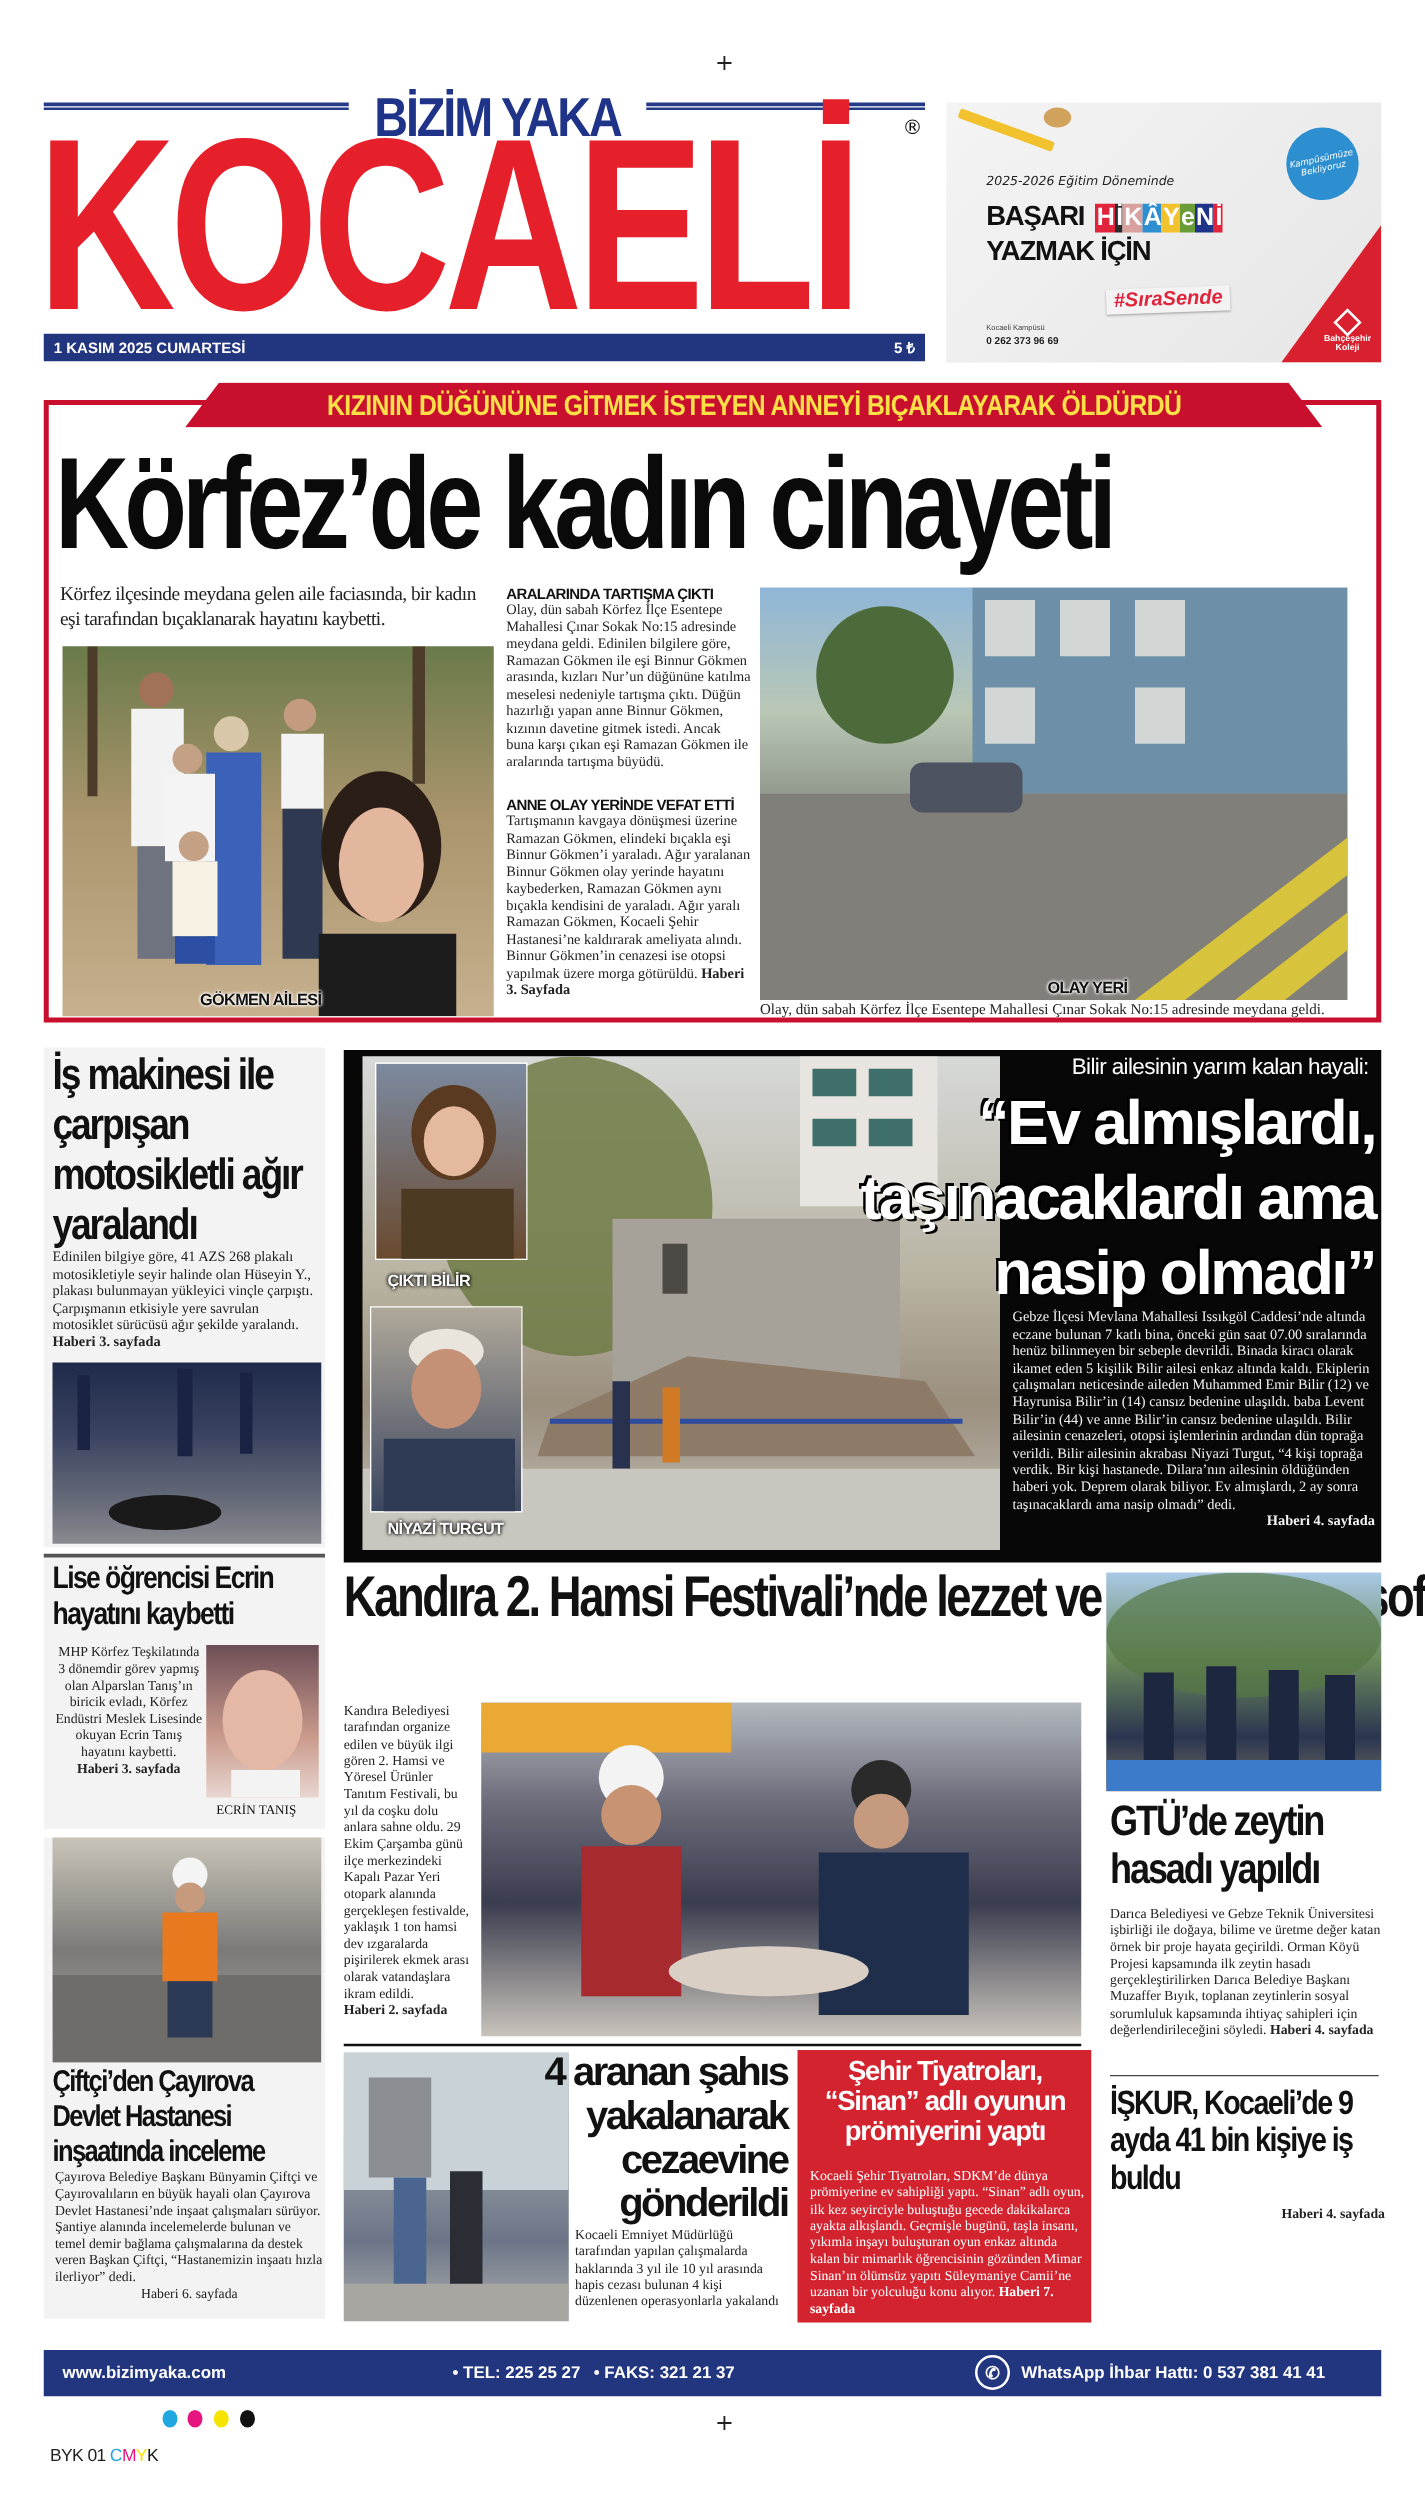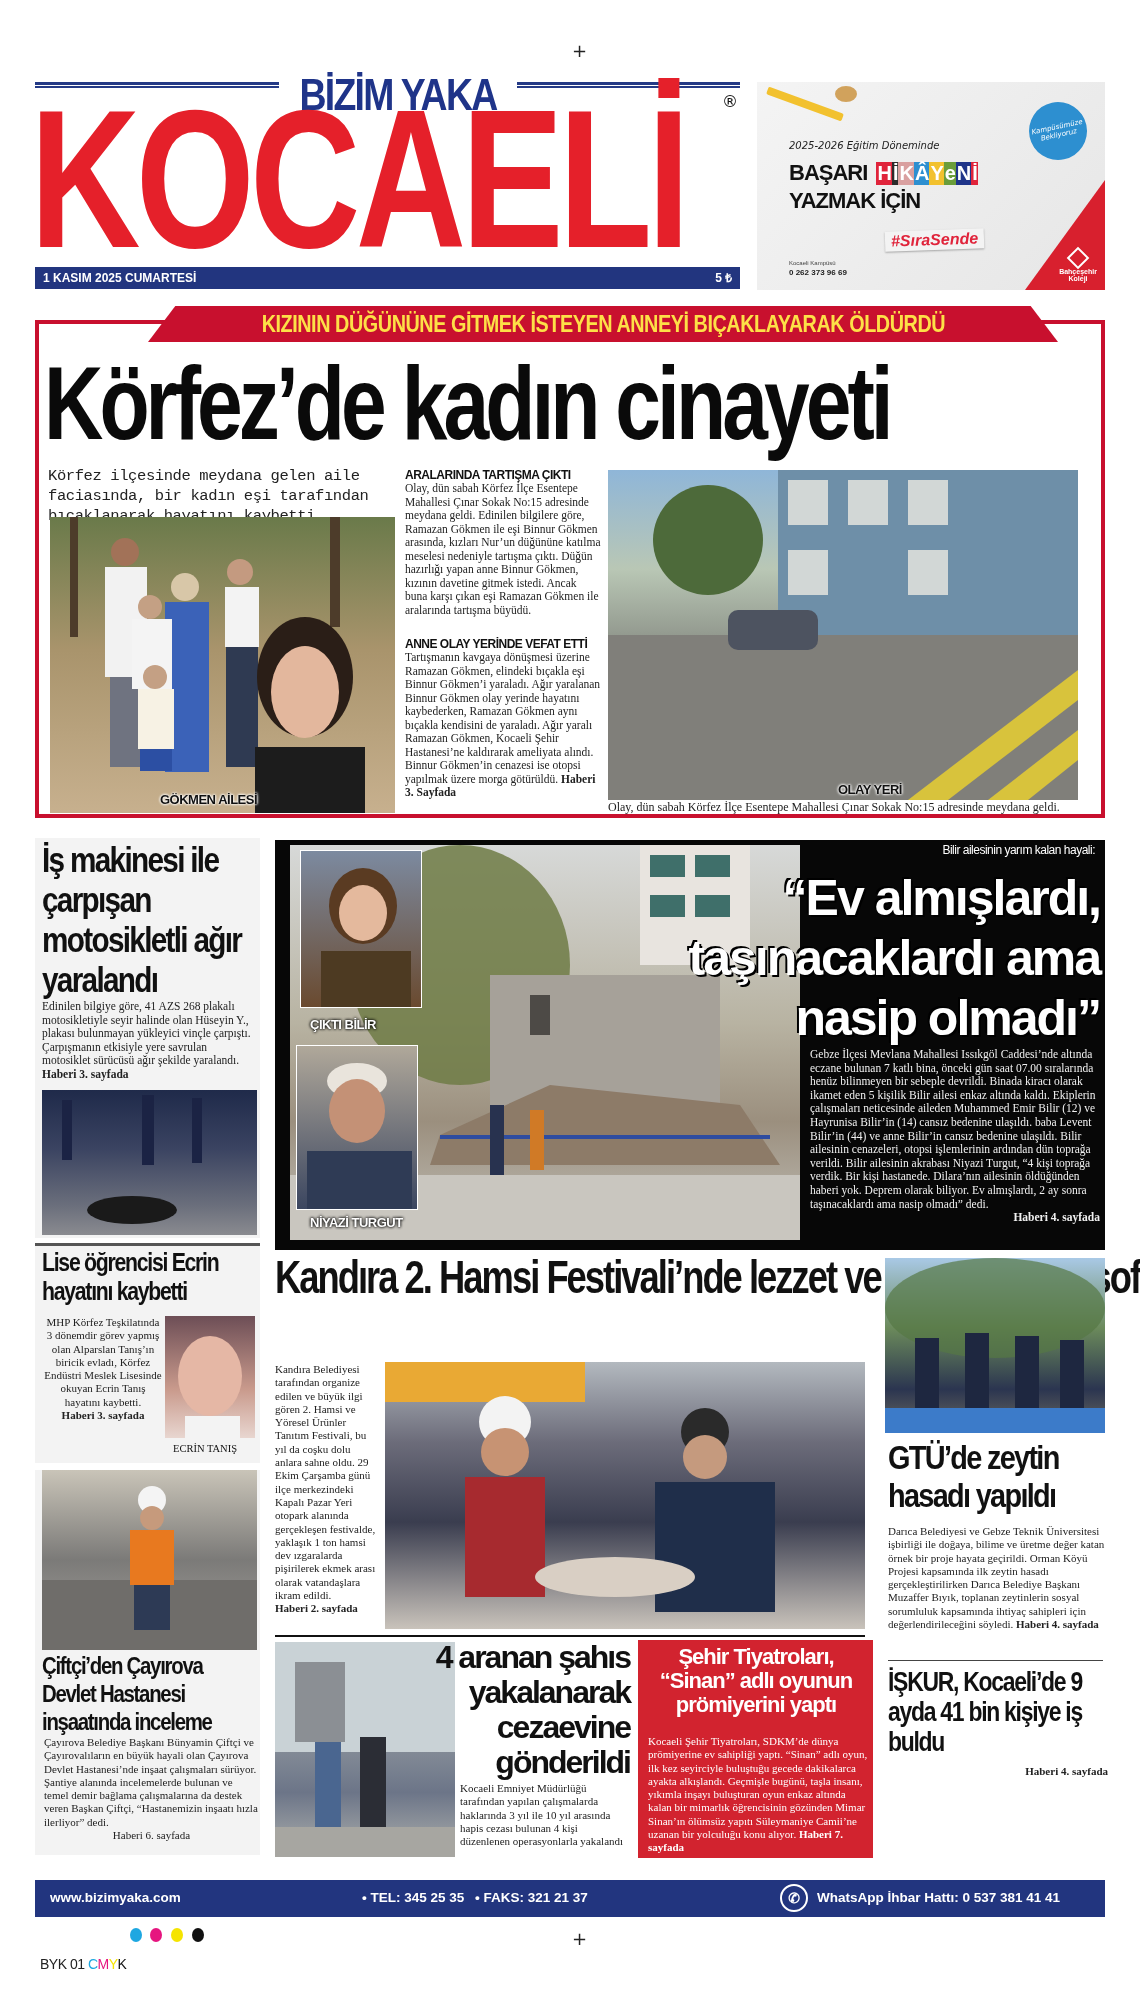--- a/index.html
+++ b/index.html
@@ -35,39 +35,39 @@
   #ad-circle { left: 272px; top: 20px; width: 58px; height: 58px; border-radius: 50%; background: #2d8fd0; color: #fff; font-family: "DejaVu Sans", sans-serif; font-style: italic; font-size: 7px; text-align: center; display: flex; align-items: center; justify-content: center; padding: 6px; transform: rotate(-12deg); }
   #ad-corner { right: 0; bottom: 0; width: 0; height: 0; border-left: 80px solid transparent; border-bottom: 110px solid #d8202e; }
   #ad-logo { right: 6px; bottom: 8px; color: #fff; font-family: "Liberation Sans", sans-serif; font-weight: bold; font-size: 7px; text-align: center; width: 42px; }
   #ad-logo-mark { width: 16px; height: 16px; margin: 0 auto 2px; border: 2px solid #fff; transform: rotate(45deg); }
 
   
   #main-box { left: 35px; top: 320px; width: 1070px; height: 498px; border: 4px solid #c8102e; }
   #kicker { left: 148px; top: 306px; width: 910px; height: 36px; background: #c8102e; color: #fde047; font-family: "Liberation Sans", sans-serif; font-weight: bold; font-size: 23px; line-height: 36px; text-align: center; letter-spacing: -0.5px; clip-path: polygon(3% 0, 97% 0, 100% 100%, 0 100%); }
   #kicker-text { display: inline-block; transform: scaleX(0.86); }
   #headline { left: 44px; top: 348px; width: 1060px; font-family: "Liberation Sans", sans-serif; font-weight: bold; font-size: 104px; line-height: 110px; color: #0a0a0a; letter-spacing: -5px; transform: scaleX(0.79); transform-origin: left top; white-space: nowrap; }
-  #main-deck { left: 48px; top: 466px; width: 345px; font-family: Liberation Mono, monospace; font-size: 15.5px; line-height: 20px; color: #222; letter-spacing: -0.4px; }
+  #main-deck { left: 48px; top: 466px; width: 345px; font-family: Liberation Serif, serif; font-size: 15.5px; line-height: 20px; color: #222; letter-spacing: -0.4px; }
   #family-photo { left: 50px; top: 517px; width: 345px; height: 296px; background: linear-gradient(180deg,#6a7a4a 0%,#a9946c 45%,#c7b08e 100%); }
   #main-col { left: 405px; top: 468px; width: 196px; }
   .subhead { font-family: "Liberation Sans", sans-serif; font-weight: bold; font-size: 12px; letter-spacing: -0.5px; color: #111; line-height: 14px; }
   #scene-photo { left: 608px; top: 470px; width: 470px; height: 330px; background: linear-gradient(180deg,#8fb6d8 0%,#b9c7b5 30%,#8a8f86 55%,#8d8f8a 70%,#b59f4a 100%); }
   #scene-caption { left: 608px; top: 800px; width: 490px; font-size: 12px; color: #222; }
 
   
   #moto-box { left: 35px; top: 838px; width: 225px; height: 400px; background: #f3f3f3; }
   #moto-title { left: 42px; top: 840px; width: 240px; font-family: "Liberation Sans", sans-serif; font-weight: bold; font-size: 35px; line-height: 40px; letter-spacing: -2px; transform: scaleX(0.85); transform-origin: left top; }
   #moto-body { left: 42px; top: 1000px; width: 215px; }
   #moto-photo { left: 42px; top: 1090px; width: 215px; height: 145px; background: linear-gradient(180deg,#1f2a4a 0%,#3a4361 40%,#6b6f7c 80%,#8a8b90 100%); }
 
   
   #bilir-box { left: 275px; top: 840px; width: 830px; height: 410px; background: #070707; }
   #bilir-photo { left: 290px; top: 845px; width: 510px; height: 395px; background: linear-gradient(180deg,#d7d9d8 0%,#b8b3a2 45%,#9b8f7e 70%,#c2c0b9 100%); }
   #dilara-photo { left: 300px; top: 850px; width: 122px; height: 158px; background: linear-gradient(180deg,#7c8aa0,#6a4a2f); border: 1px solid #fff; }
   #niyazi-photo { left: 296px; top: 1045px; width: 122px; height: 165px; background: linear-gradient(180deg,#b0a89a,#3b4660); border: 1px solid #fff; }
-  #bilir-kicker { left: 800px; top: 843px; width: 295px; text-align: right; color: #fff; font-family: "Liberation Sans", sans-serif; font-size: 12px; letter-spacing: -0.5px; }
+  #bilir-kicker { left: 800px; top: 843px; width: 295px; text-align: right; color: #fff; font-family: "Liberation Sans", sans-serif; font-size: 18px; letter-spacing: -0.5px; }
   #bilir-title { left: 600px; top: 868px; width: 500px; text-align: right; color: #fff; font-family: "Liberation Sans", sans-serif; font-weight: bold; font-size: 50px; line-height: 60px; letter-spacing: -2px; text-shadow: 2px 2px 0 #000, -2px -2px 0 #000; }
   #bilir-body { left: 810px; top: 1048px; width: 290px; color: #f1f1f1; font-size: 11.5px; line-height: 13.6px; }
   #bilir-ref { text-align: right; font-weight: bold; }
 
   
   #ecrin-box { left: 35px; top: 1243px; width: 225px; height: 220px; background: #f3f3f3; border-top: 3px solid #555; }
   #ecrin-title { left: 42px; top: 1248px; width: 240px; font-family: "Liberation Sans", sans-serif; font-weight: bold; font-size: 25px; line-height: 29px; letter-spacing: -1.5px; transform: scaleX(0.85); transform-origin: left top; }
   #ecrin-body { left: 44px; top: 1316px; width: 118px; font-size: 11px; line-height: 13.3px; text-align: center; }
   #ecrin-photo { left: 165px; top: 1316px; width: 90px; height: 122px; background: linear-gradient(180deg,#6d4e56,#c99a8c 60%,#e8d6d0); }
   #ecrin-caption { left: 173px; top: 1443px; width: 90px; text-align: left; font-size: 10.5px; }
@@ -334,21 +334,21 @@
 </div>
 <div class="abs" id="wanted-title">4 aranan şahıs yakalanarak cezaevine gönderildi</div>
 <div class="abs body-text" id="wanted-body">Kocaeli Emniyet Müdürlüğü tarafından yapılan çalışmalarda haklarında 3 yıl ile 10 yıl arasında hapis cezası bulunan 4 kişi düzenlenen operasyonlarla yakalandı</div>
 
 <div class="abs" id="theatre-box"></div>
 <div class="abs" id="theatre-title">Şehir Tiyatroları, “Sinan” adlı oyunun prömiyerini yaptı</div>
 <div class="abs body-text" id="theatre-body"><span>Kocaeli Şehir Tiyatroları, SDKM’de dünya prömiyerine ev sahipliği yaptı. “Sinan” adlı oyun, ilk kez seyirciyle buluştuğu gecede dakikalarca ayakta alkışlandı. Geçmişle bugünü, taşla insanı, yıkımla inşayı buluşturan oyun enkaz altında kalan bir mimarlık öğrencisinin gözünden Mimar Sinan’ın ölümsüz yapıtı Süleymaniye Camii’ne uzanan bir yolculuğu konu alıyor.</span> <b>Haberi 7. sayfada</b></div>
 
 <div class="abs" id="footer-bar">
   <span class="abs" id="footer-web">www.bizimyaka.com</span>
-  <span class="abs" id="footer-tel">• TEL: 345 25 35</span>
+  <span class="abs" id="footer-tel">• TEL: 225 25 27</span>
   <span class="abs" id="footer-fax">• FAKS: 321 21 37</span>
   <span class="abs" id="footer-wa-icon">✆</span>
   <span class="abs" id="footer-wa">WhatsApp İhbar Hattı: 0 537 381 41 41</span>
 </div>
 <div class="dot" style="left:130px;background:#1ea7e1;"></div>
 <div class="dot" style="left:150px;background:#e6157f;"></div>
 <div class="dot" style="left:171px;background:#f5e400;"></div>
 <div class="dot" style="left:192px;background:#111111;"></div>
 <div class="abs" id="plate">
   <span>BYK 01 </span><span id="cmyk-letters"><span style="color: rgb(30, 167, 225);">C</span><span style="color: rgb(230, 21, 127);">M</span><span style="color: rgb(245, 228, 0);">Y</span><span style="color: rgb(17, 17, 17);">K</span></span>

